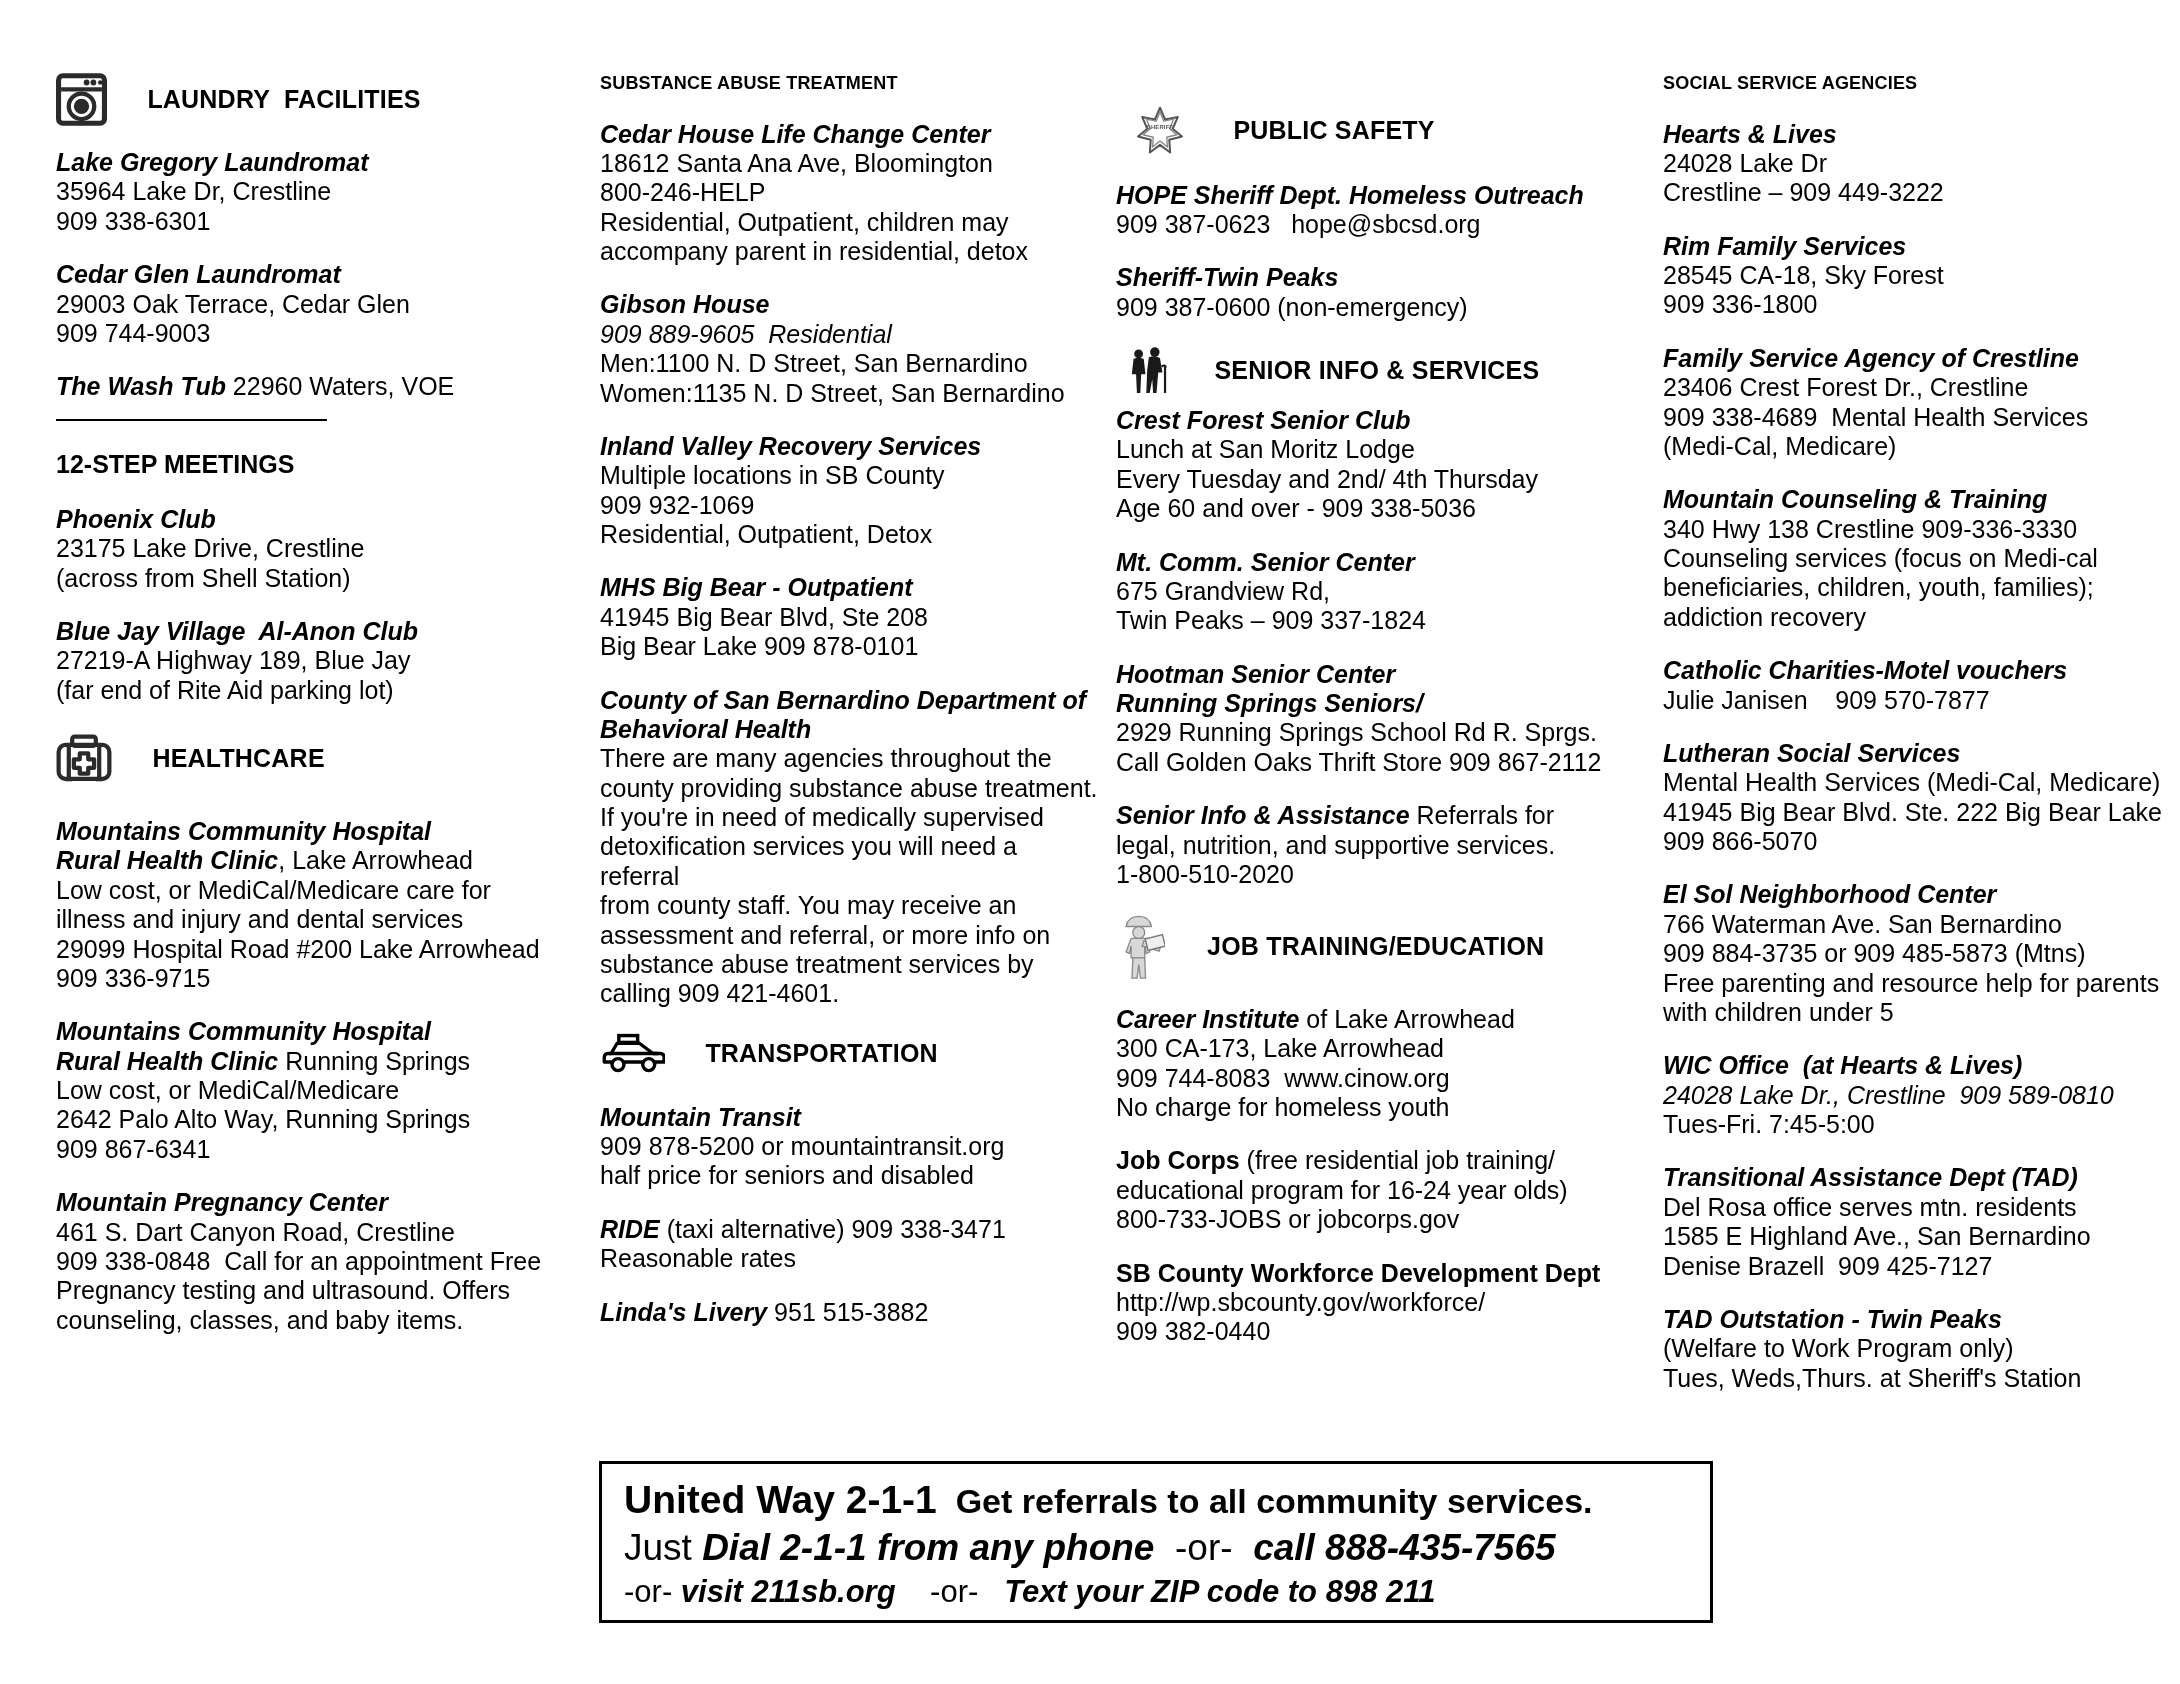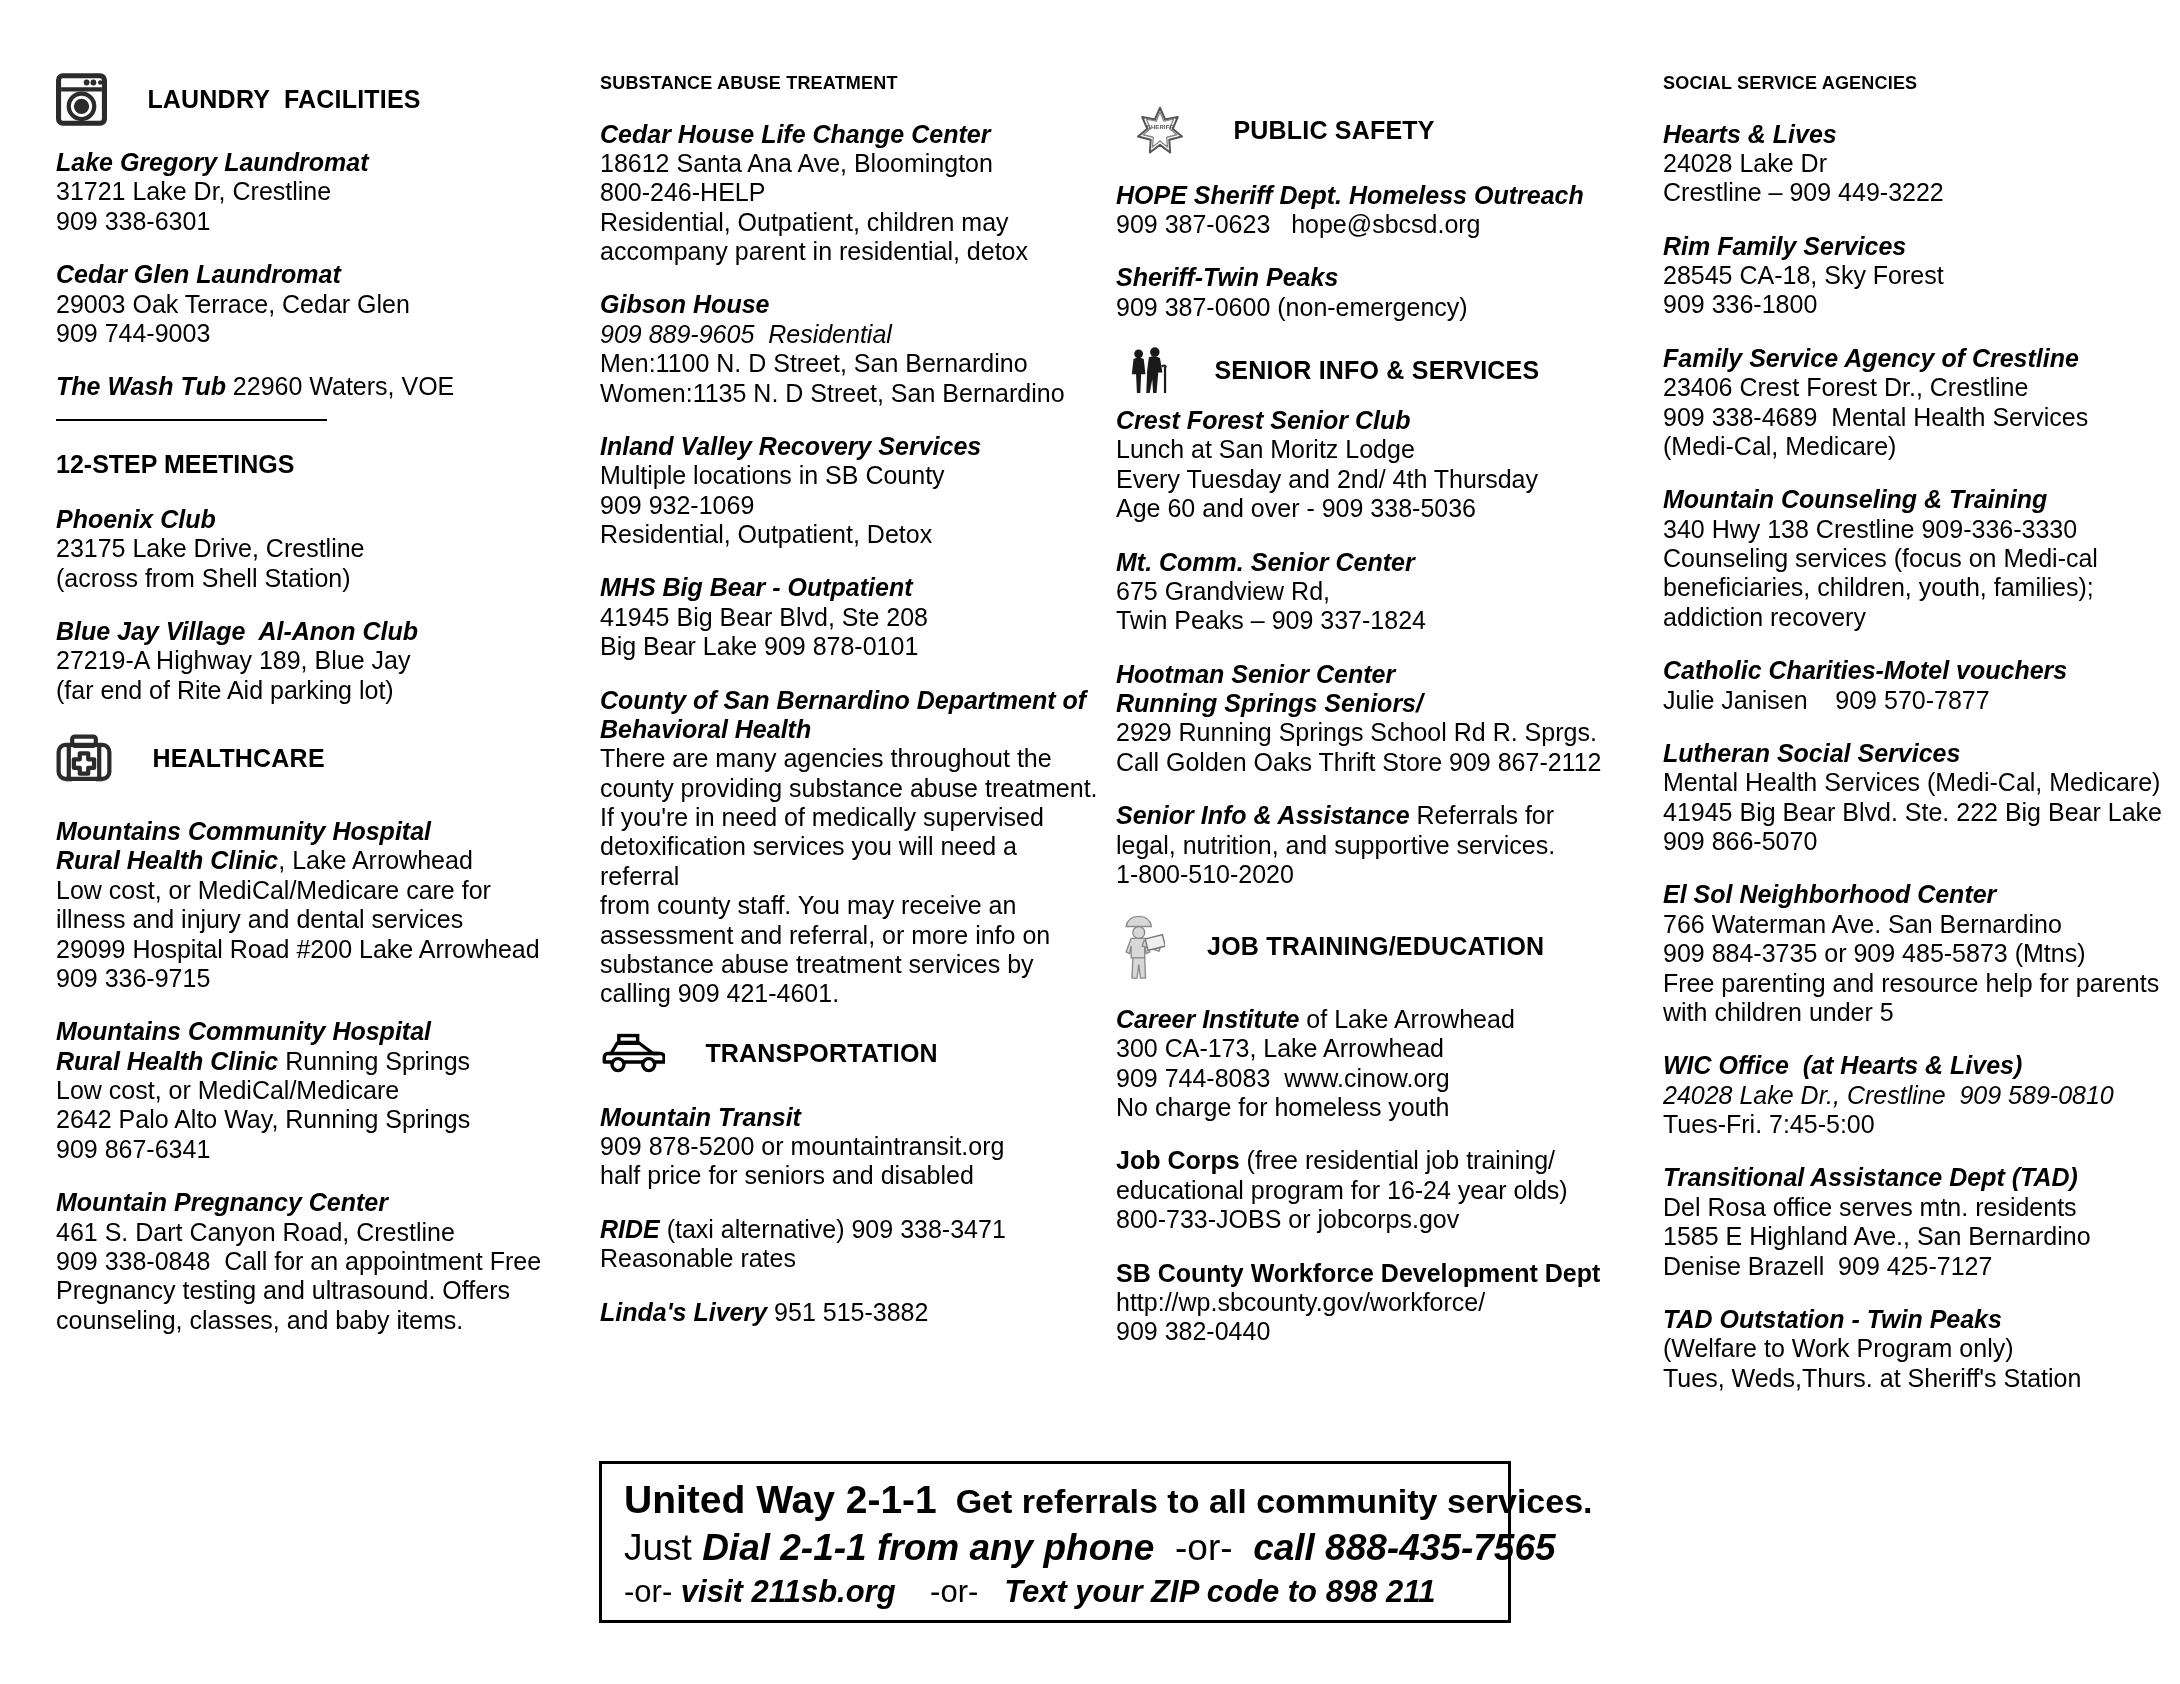--- a/index.html
+++ b/index.html
@@ -38,21 +38,21 @@
   .ital { font-style:italic; }
 
   .rule { width:271px; height:2.6px; background:#000; margin:15.3px 0 29px 0; }
 
   .hdr12 { font-weight:bold; font-size:25px; margin:0 0 25.6px 0; }
 
   
   .uw-box {
     position:absolute;
     left:599px; top:1461px;
-    width:912px; height:162px;
+    width:1114px; height:162px;
     border:3.4px solid #000;
     box-sizing:border-box;
     padding:12px 22px 0 22px;
   }
   .uw-l1 { font-size:34px; font-weight:bold; line-height:1.22; white-space:pre; }
   .uw-l1 .big { font-size:39px; }
   .uw-l2 { font-size:37px; line-height:1.3; white-space:pre; }
   .uw-l2 .bi { font-weight:bold; font-style:italic; }
   .uw-l3 { font-size:31px; line-height:1.3; white-space:pre; }
   .uw-l3 .bi { font-weight:bold; font-style:italic; }
@@ -78,21 +78,21 @@
             <circle cx="52" cy="11" r="2.6" fill="#2b2b2b"></circle>
             <circle cx="30" cy="39" r="15" fill="none" stroke="#2b2b2b" stroke-width="5"></circle>
             <circle cx="30" cy="39" r="9" fill="#2b2b2b"></circle>
           </svg>
         </span>
         <span class="lbl">LAUNDRY  FACILITIES</span>
       </div>
 
       <div class="entry">
         <div class="line name">Lake Gregory Laundromat</div>
-        <div class="line">31721 Lake Dr, Crestline</div>
+        <div class="line">35964 Lake Dr, Crestline</div>
         <div class="line">909 338-6301</div>
       </div>
 
       <div class="entry">
         <div class="line name">Cedar Glen Laundromat</div>
         <div class="line">29003 Oak Terrace, Cedar Glen</div>
         <div class="line">909 744-9003</div>
       </div>
 
       <div class="entry tight">

